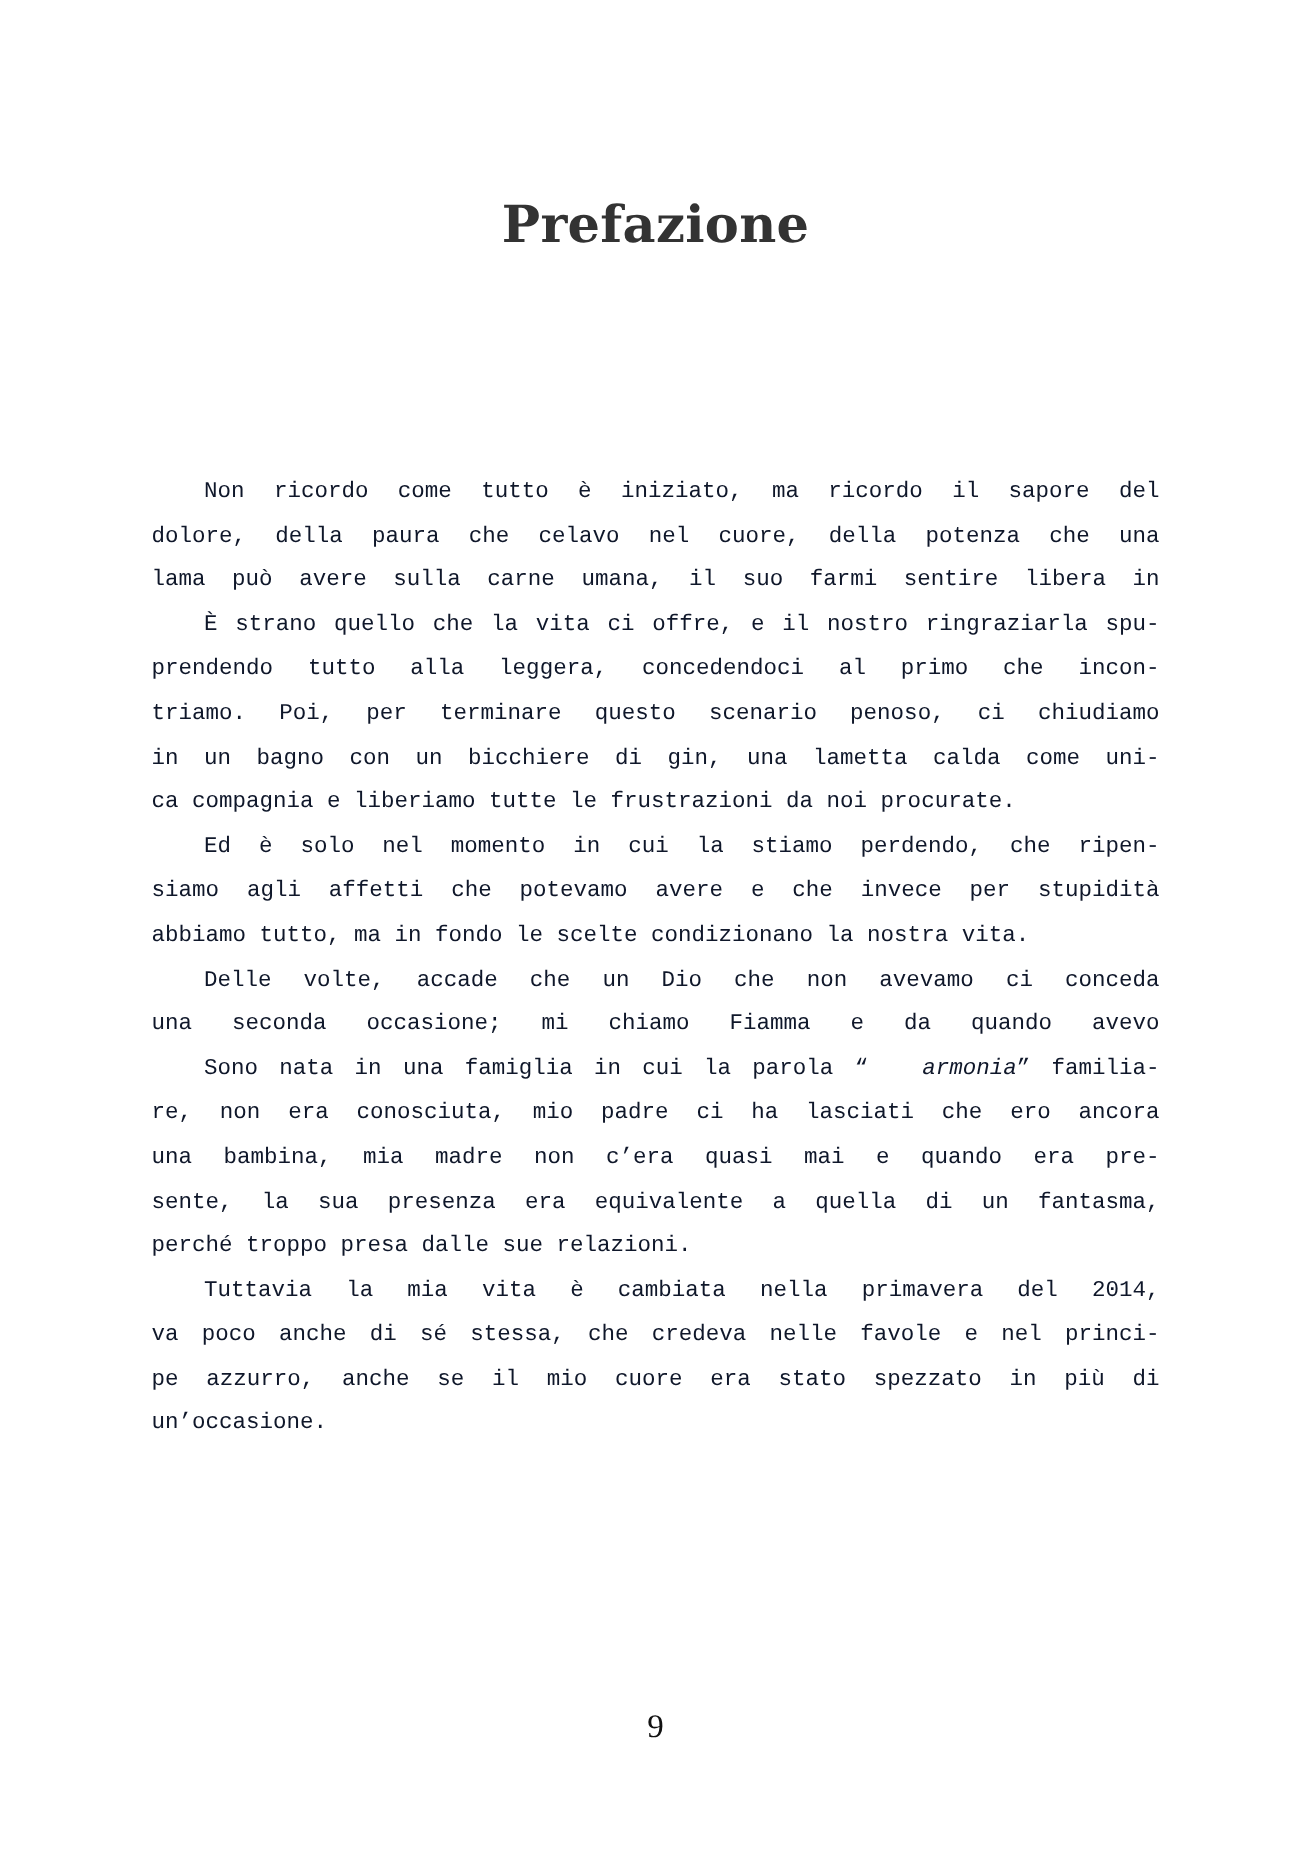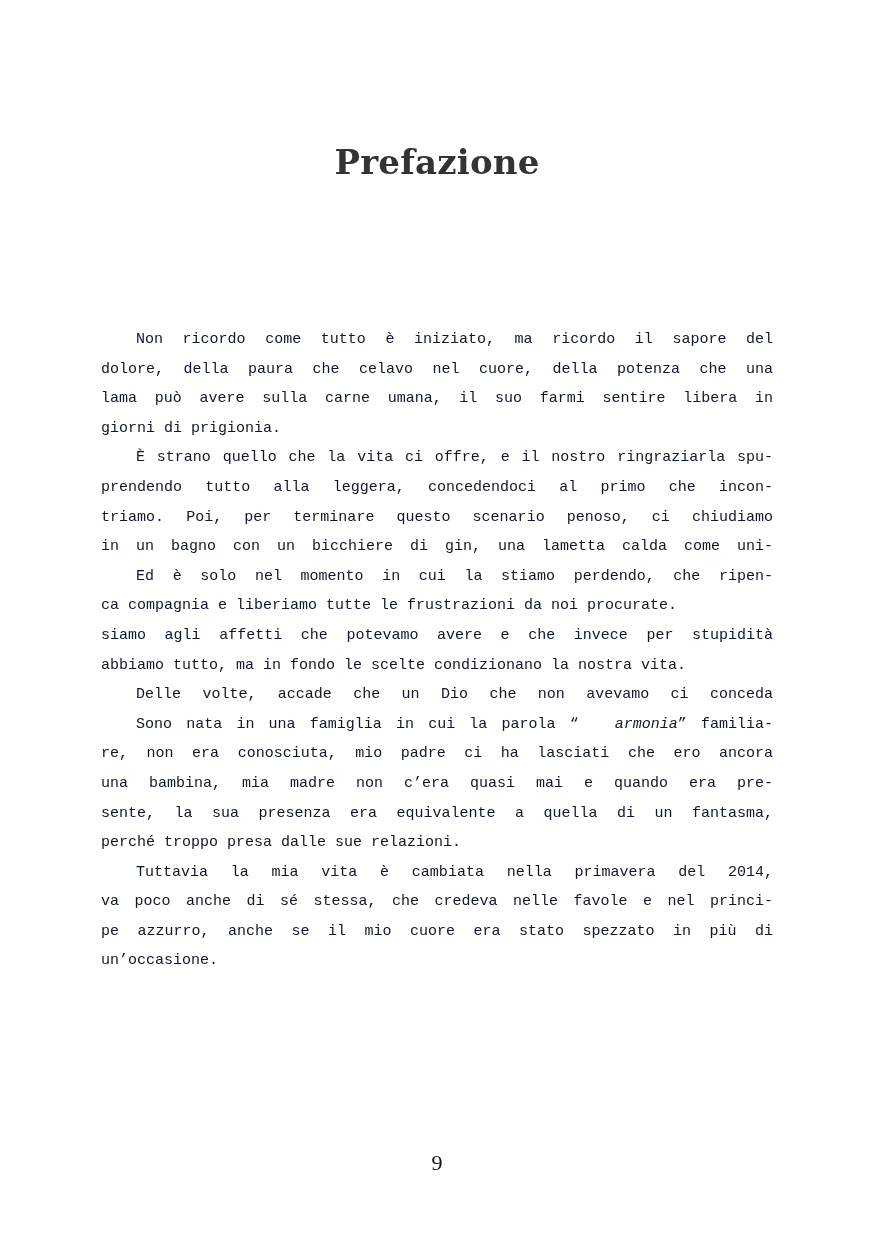--- a/index.html
+++ b/index.html
@@ -1,17 +1,17 @@
 <!DOCTYPE html>
 <html><head>
 <meta charset="utf-8">
 <style>
   html, body { margin: 0; padding: 0; background: #ffffff; }
   body { width: 874px; height: 1240px; position: relative; overflow: hidden; }
-  .page { position: absolute; left: 0; top: 12px; width: 874px; height: 917px; background: #ffffff; }
+  .page { position: absolute; left: 0; top: 0; width: 874px; height: 917px; background: #ffffff; }
   .title {
     position: absolute; left: 0; top: 130px; width: 874px; text-align: center;
     font-family: "DejaVu Serif", serif; font-weight: bold; font-size: 34px;
     color: #333333; letter-spacing: 0.2px;
   }
   .body {
     position: absolute; left: 101px; top: 313px; width: 672px;
     font-family: Liberation Mono, monospace; font-size: 15px; color: #0f172a;
   }
   .line {
@@ -30,33 +30,33 @@
 <body>
 
 <div class="page">
   <div class="title">Prefazione</div>
 
   <div class="body">
 
     <span class="line indent">Non ricordo come tutto è iniziato, ma ricordo il sapore del</span>
     <span class="line">dolore, della paura che celavo nel cuore, della potenza che una</span>
     <span class="line">lama può avere sulla carne umana, il suo farmi sentire libera in</span>
-    <span class="line last">giorni di prigionia.</span>
 
     <span class="line indent">È strano quello che la vita ci offre, e il nostro ringraziarla spu-</span>
     <span class="line">prendendo tutto alla leggera, concedendoci al primo che incon-</span>
     <span class="line">triamo. Poi, per terminare questo scenario penoso, ci chiudiamo</span>
     <span class="line">in un bagno con un bicchiere di gin, una lametta calda come uni-</span>
+    <span class="line last">ca compagnia e liberiamo tutte le frustrazioni da noi procurate.</span>
+
     <span class="line indent">Ed è solo nel momento in cui la stiamo perdendo, che ripen-</span>
-
-    <span class="line last">ca compagnia e liberiamo tutte le frustrazioni da noi procurate.</span>
     <span class="line">siamo agli affetti che potevamo avere e che invece per stupidità</span>
     <span class="line last">abbiamo tutto, ma in fondo le scelte condizionano la nostra vita.</span>
 
     <span class="line indent">Delle volte, accade che un Dio che non avevamo ci conceda</span>
+    <span class="line">una seconda occasione; mi chiamo Fiamma e da quando avevo</span>
 
     <span class="line indent"><span>Sono nata in una famiglia in cui la parola “</span><em>armonia</em><span>” familia-</span></span>
     <span class="line">re, non era conosciuta, mio padre ci ha lasciati che ero ancora</span>
     <span class="line">una bambina, mia madre non c’era quasi mai e quando era pre-</span>
     <span class="line">sente, la sua presenza era equivalente a quella di un fantasma,</span>
     <span class="line last">perché troppo presa dalle sue relazioni.</span>
 
     <span class="line indent">Tuttavia la mia vita è cambiata nella primavera del 2014,</span>
     <span class="line">va poco anche di sé stessa, che credeva nelle favole e nel princi-</span>
     <span class="line">pe azzurro, anche se il mio cuore era stato spezzato in più di</span>

